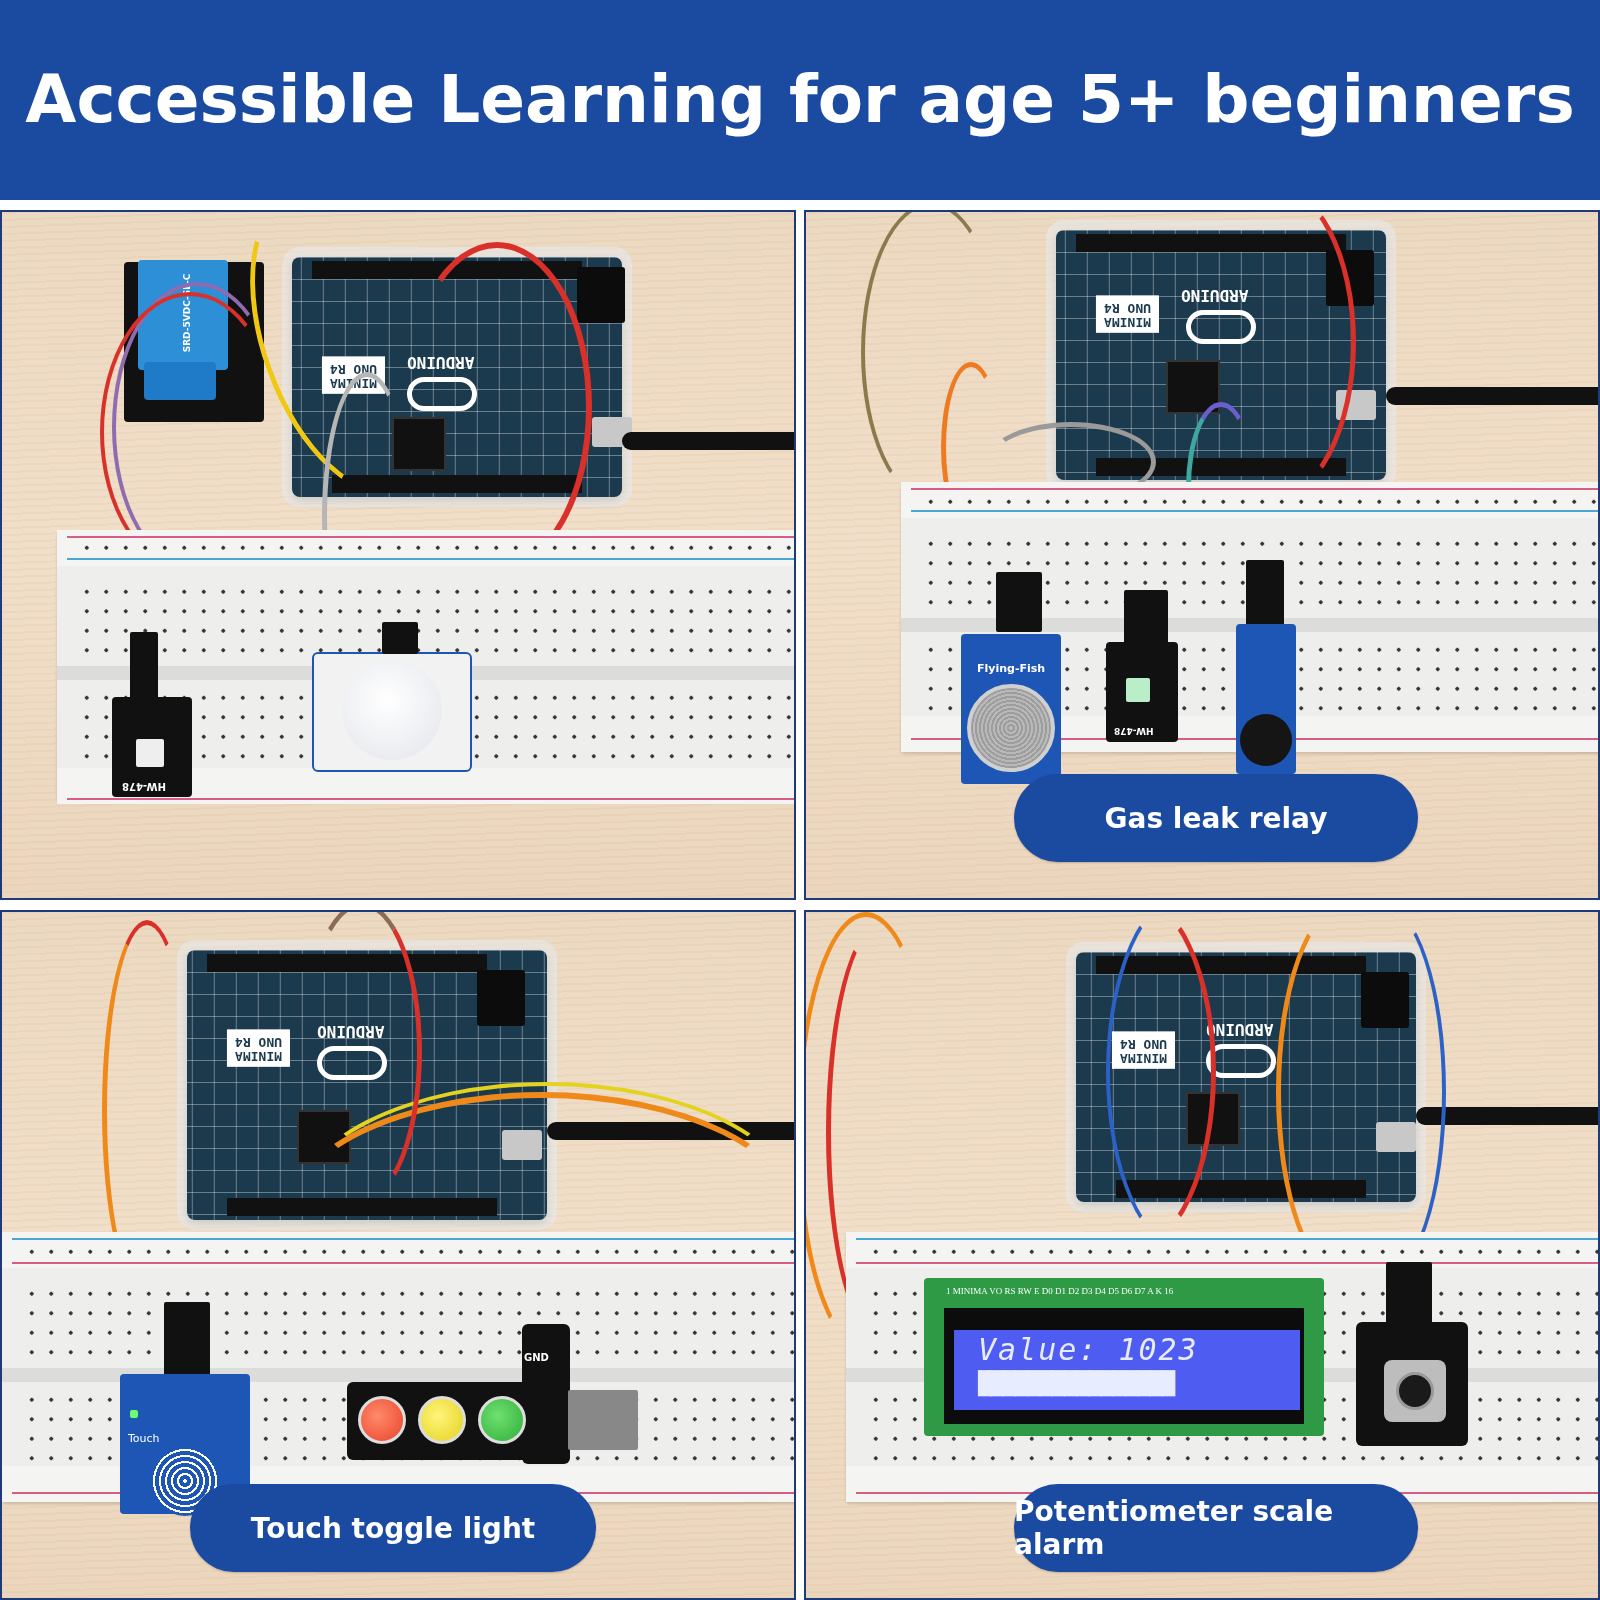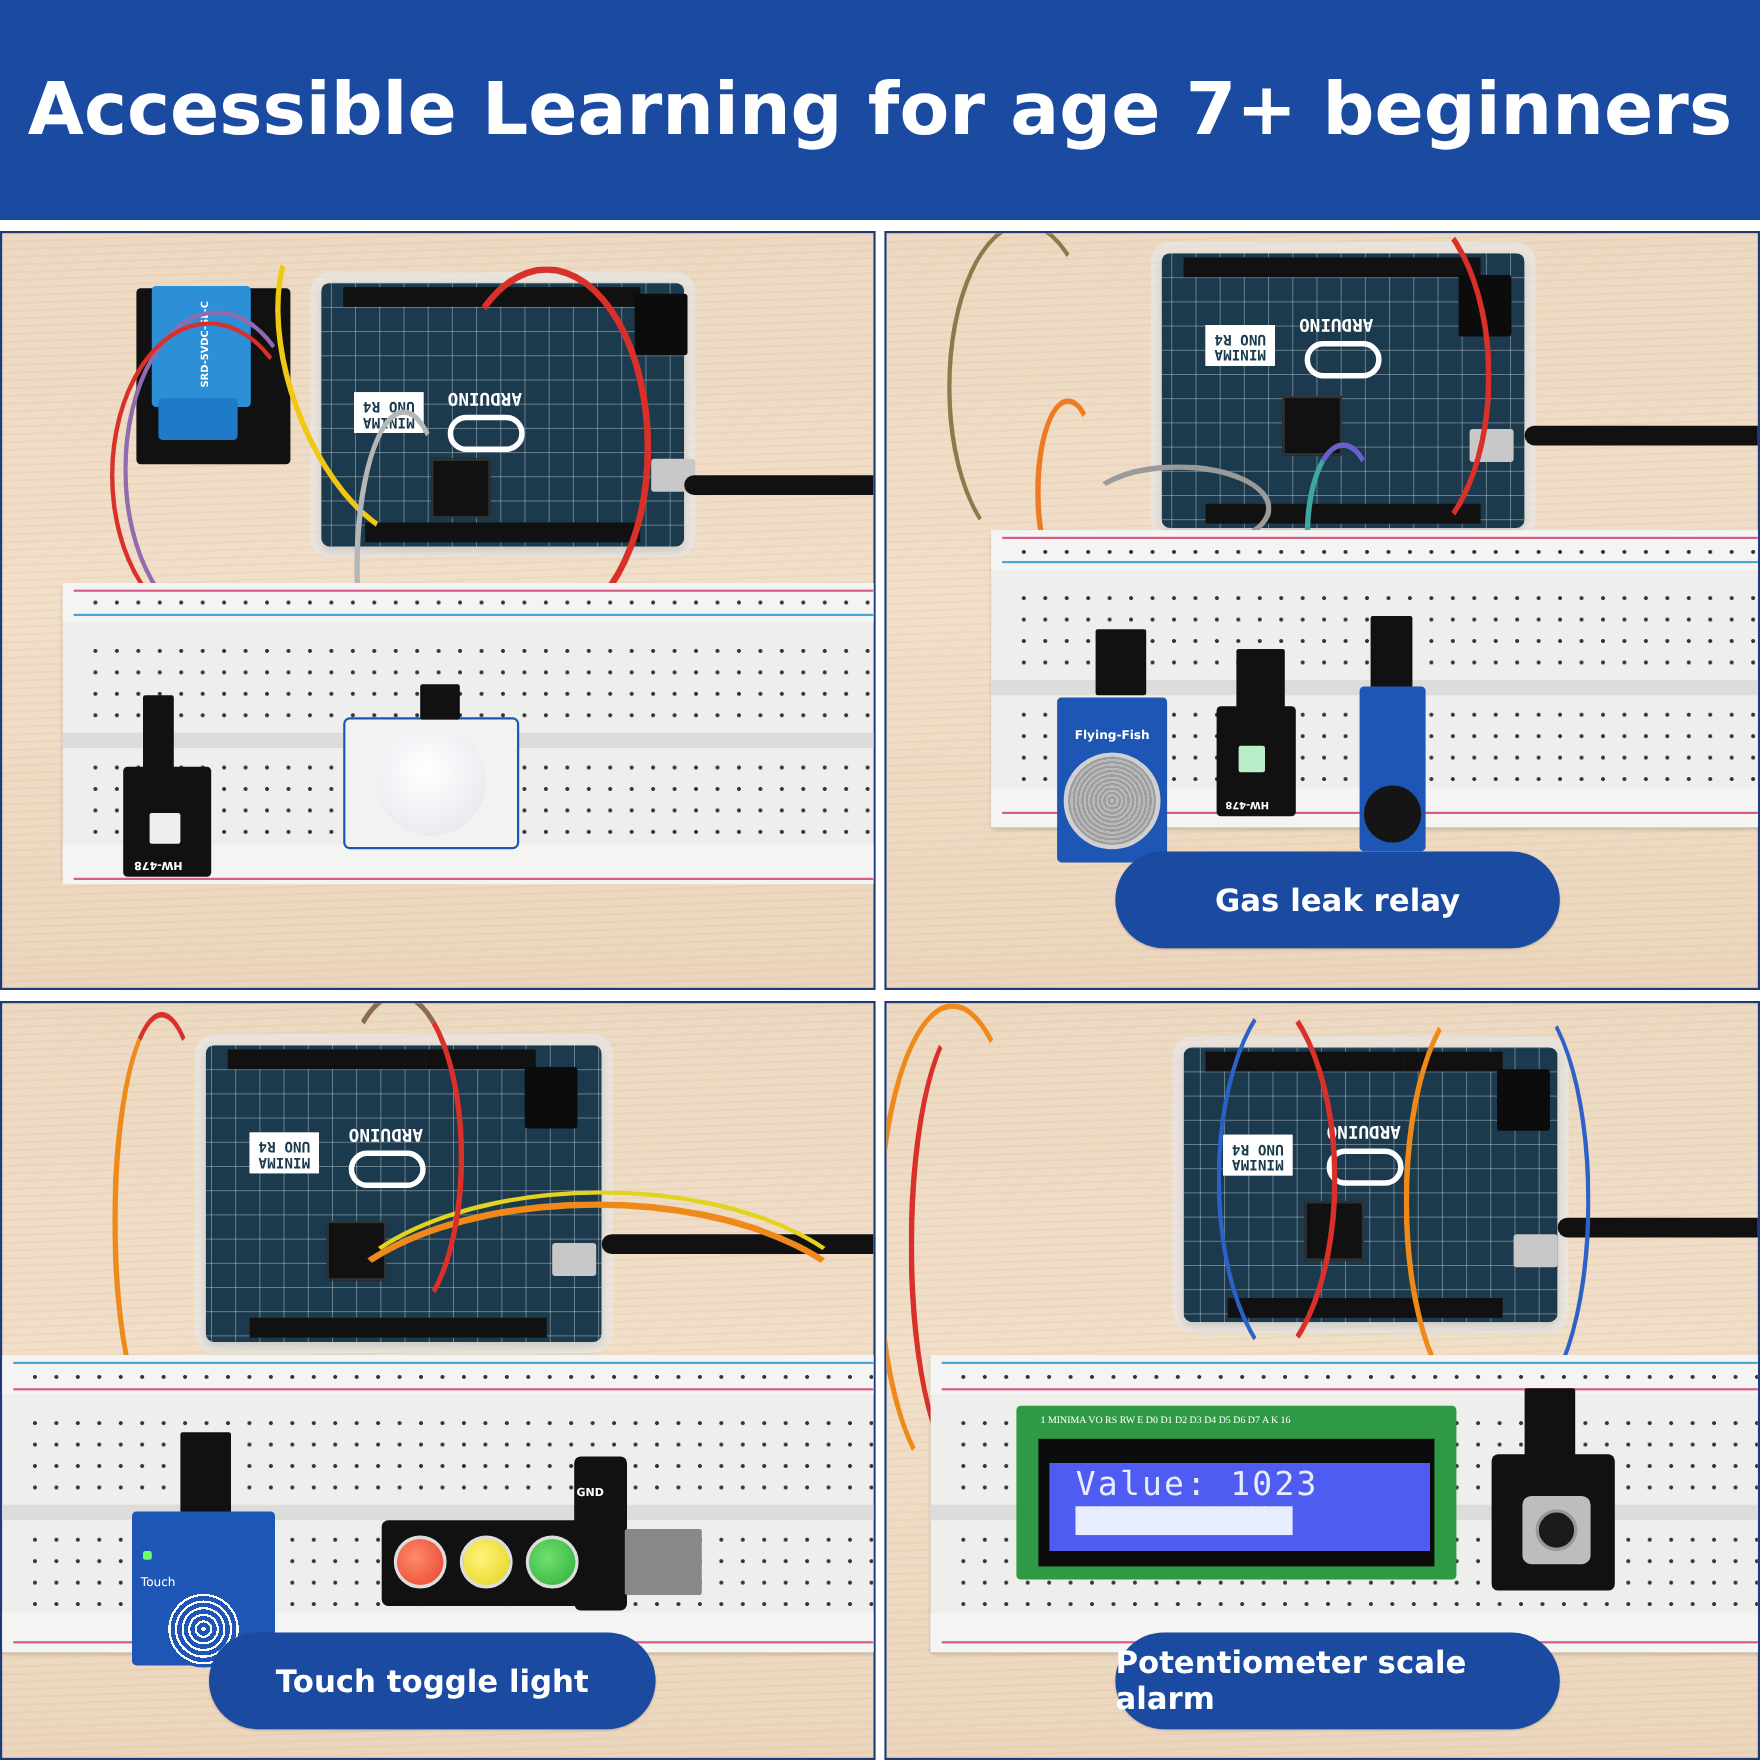--- a/index.html
+++ b/index.html
@@ -99,21 +99,21 @@
   .lcd .pins { position: absolute; color: #fff; font-size: 9px; font-family: "Liberation Serif", serif; white-space: nowrap; }
 
   .led { position: absolute; width: 48px; height: 48px; border-radius: 50%; border: 3px solid #ddd; }
   .tiny { position: absolute; color: #fff; font-size: 11px; font-weight: bold; font-family: "DejaVu Sans", sans-serif; }
   .header-pin { position: absolute; background: #111; border-radius: 2px; }
 </style>
 </head>
 <body>
 
 <div class="banner">
-  <h1>Accessible Learning for age 7+ beginners</h1>
+  <h1>Accessible Learning for age 5+ beginners</h1>
 </div>
 
 <div class="panel" id="p1">
 
   <div class="arduino" style="left:290px; top:45px; width:330px; height:240px;">
     <div class="header" style="left:20px; top:4px; width:180px;"></div>
     <div class="header" style="left:200px; top:4px; width:90px;"></div>
     <div class="header" style="left:40px; top:218px; width:250px;"></div>
     <div class="infinity" style="left:115px; top:120px;"></div>
     <div class="logo" style="left:115px; top:96px;">ARDUINO</div>
@@ -314,21 +314,21 @@
     <div class="rail" style="top:234px;">
         <div class="redline" style="top:26px;"></div>
       </div>
   </div>
 
   <div class="lcd" style="left:118px; top:366px; width:400px; height:158px;">
     <div class="pins" style="left:22px; top:8px;">
       <span>1</span>&nbsp;<span>MINIMA VO RS RW E D0 D1 D2 D3 D4 D5 D6 D7 A K</span>&nbsp;<span>16</span>
     </div>
     <div class="bezel" style="left:20px; top:30px; width:360px; height:116px;"></div>
-    <div class="screen" style="left:30px; top:52px; width:346px; height:80px;">
+    <div class="screen" style="left:30px; top:52px; width:346px; height:80px;font-style:italic;">
       <div style="line-height:36px; margin-top:2px;">Value: 1023</div>
       <div style="line-height:32px; font-size:22px; letter-spacing:-1px;">████████████████</div>
     </div>
   </div>
 
   <div class="header-pin" style="left:580px; top:350px; width:46px; height:72px;"></div>
   <div class="module black-pcb" style="left:550px; top:410px; width:112px; height:124px; border-radius:6px;">
     <div style="position:absolute; left:28px; top:38px; width:62px; height:62px; border-radius:8px; background:#bdbdbd;">
       <div style="position:absolute; left:12px; top:12px; width:38px; height:38px; border-radius:50%; background:#1a1a1a; border:3px solid #999;"></div>
     </div>

